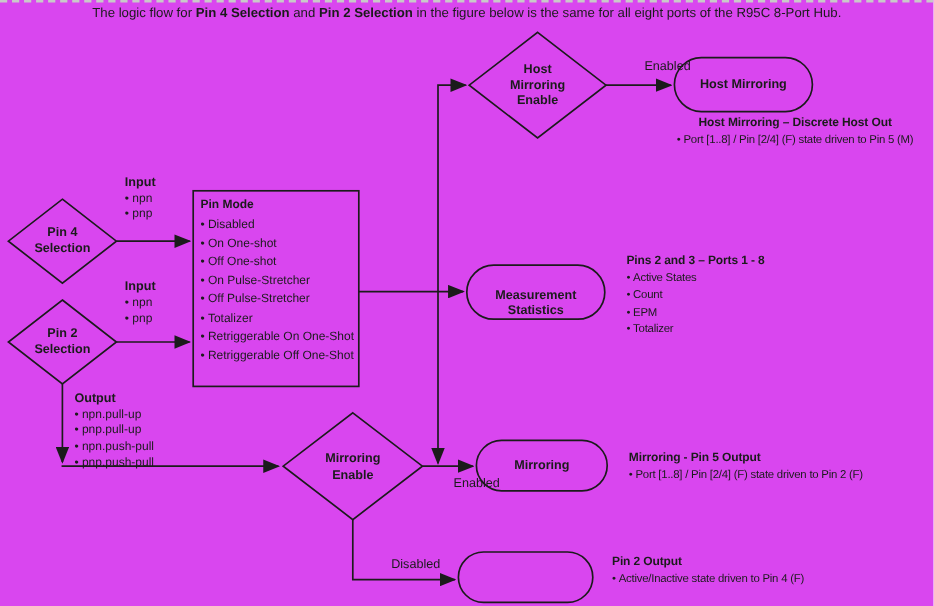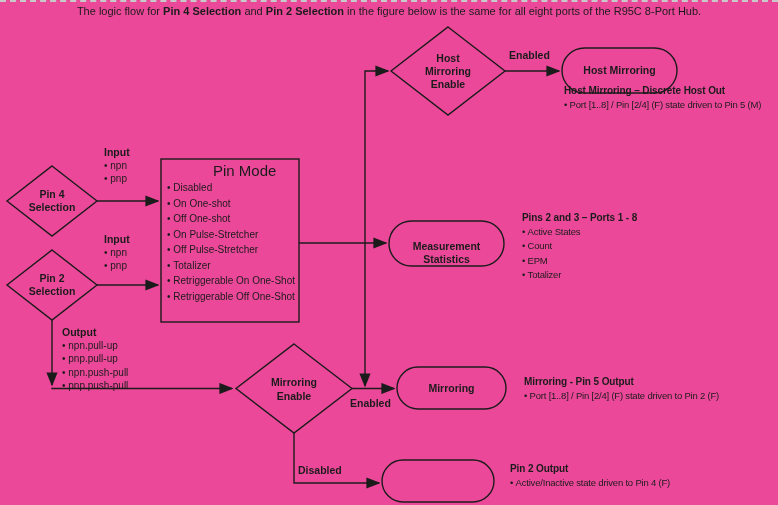--- a/index.html
+++ b/index.html
@@ -1,19 +1,19 @@
 <!DOCTYPE html>
 <html><head>
 <meta charset="utf-8">
 <style>
   html,body{margin:0;padding:0;background:#fff;}
   .page{
     position:relative;
     width:778px;height:505px;
-    background:#ec4899;
+    background:#d946ef;
     font-family:"Liberation Sans", sans-serif;
     color:#1b1b1b;
     overflow:hidden;
   }
   .scan-edge{
     position:absolute;left:0;top:0;width:778px;height:0;
     border-top:2px dashed #c9c9c9;
   }
   .title{
     position:absolute;left:0;top:4px;width:778px;
@@ -26,29 +26,29 @@
     text-align:center;
   }
   .pill-label{
     position:absolute;display:flex;flex-direction:column;
     align-items:center;justify-content:center;text-align:center;
     font-weight:bold;font-size:10.5px;line-height:13px;
   }
   .pinmode{
     position:absolute;left:167px;top:164px;width:130px;
   }
-  .pinmode .h{font-weight:normal;font-size:15px;line-height:13px;margin-bottom:3px;margin-left:46px;}
+  .pinmode .h{font-weight:bold;font-size:10px;line-height:13px;margin-bottom:3px;}
   .pinmode .bi{font-size:10px;line-height:15.5px;white-space:nowrap;}
   .ann{position:absolute;font-size:10px;line-height:13.2px;white-space:nowrap;}
   .ann .h{font-weight:bold;font-size:10.5px;}
   .note{position:absolute;font-size:9.5px;letter-spacing:-0.2px;line-height:13.6px;white-space:nowrap;}
   .note.wide{line-height:14.2px;}
   .note .h{font-weight:bold;font-size:10px;letter-spacing:-0.1px;}
   .bi::before{content:"\2022\00a0";}
-  .edge-label{position:absolute;font-weight:bold;font-size:10.5px;white-space:nowrap;}
+  .edge-label{position:absolute;font-weight:normal;font-size:10.5px;white-space:nowrap;margin-left:28px;}
 </style>
 </head>
 <body>
 
 <div class="page">
 
   <div class="scan-edge"></div>
 
   <div class="title">
     <span>The logic flow for </span><span class="b">Pin 4 Selection</span><span> and </span><span class="b">Pin 2 Selection</span><span> in the figure below is the same for all eight ports of the R95C 8-Port Hub.</span>
@@ -143,21 +143,21 @@
     <div class="bi">npn.pull-up</div>
     <div class="bi">pnp.pull-up</div>
     <div class="bi">npn.push-pull</div>
     <div class="bi">pnp.push-pull</div>
   </div>
 
   <div class="edge-label" style="left:509px;top:49px;">Enabled</div>
   <div class="edge-label" style="left:350px;top:397px;">Enabled</div>
   <div class="edge-label" style="left:298px;top:464px;">Disabled</div>
 
-  <div class="note" style="left:564px;top:84px;">
+  <div class="note" style="left:564px;top:96px;text-align:center;">
     <div class="h">Host Mirroring – Discrete Host Out</div>
     <div class="bi">Port [1..8] / Pin [2/4] (F) state driven to Pin 5 (M)</div>
   </div>
   <div class="note wide" style="left:522px;top:211px;">
     <div class="h">Pins 2 and 3 – Ports 1 - 8</div>
     <div class="bi">Active States</div>
     <div class="bi">Count</div>
     <div class="bi">EPM</div>
     <div class="bi">Totalizer</div>
   </div>

